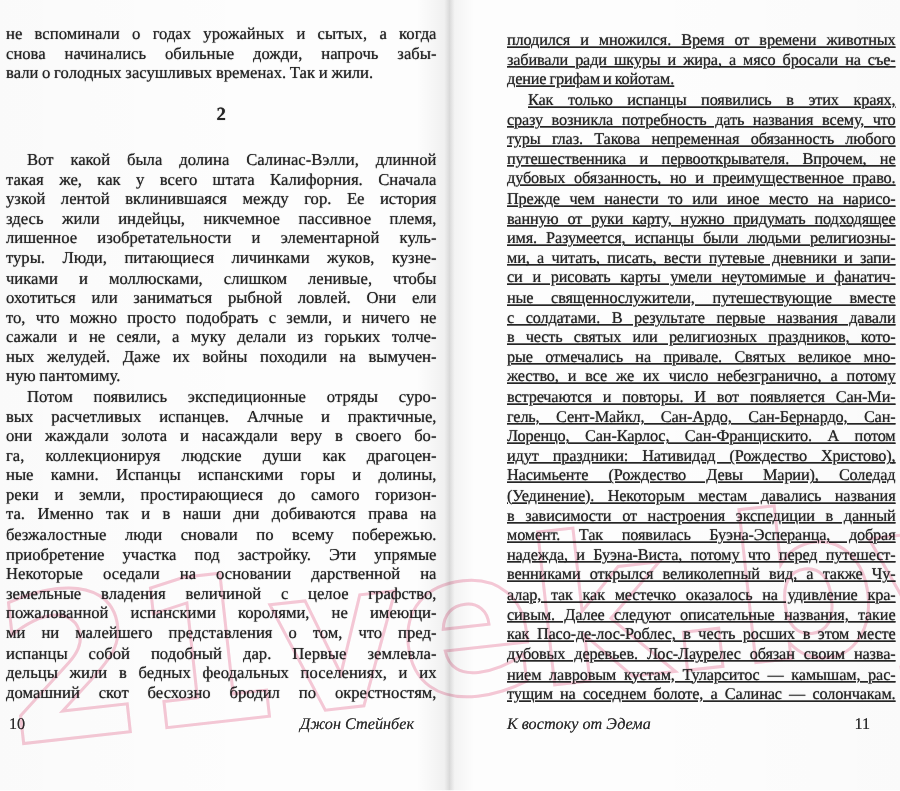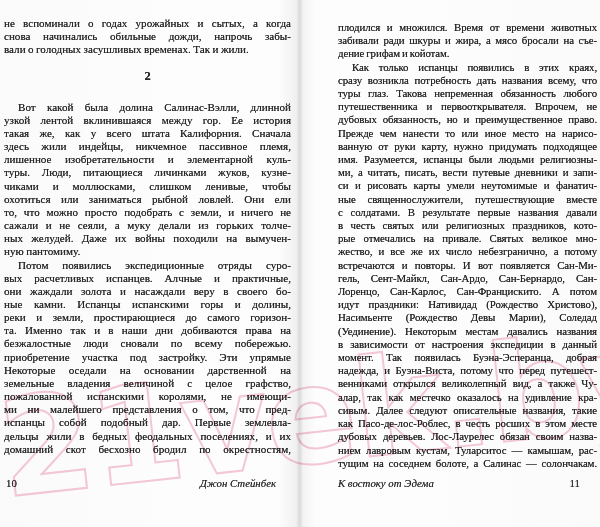--- a/index.html
+++ b/index.html
@@ -78,49 +78,50 @@
 <div class="spread">
   <div class="page-tint"></div>
   <div class="gutter"></div>
 
   <main class="page page-left" style="color: rgb(38, 38, 38);">
       <div class="line">не вспоминали о годах урожайных и сытых, а когда</div>
       <div class="line">снова начинались обильные дожди, напрочь забы-</div>
       <div class="line end">вали о голодных засушливых временах. Так и жили.</div>
       <div class="chapter-heading">2</div>
       <div class="line indent">Вот какой была долина Салинас-Вэлли, длинной</div>
+      <div class="line">такая же, как у всего штата Калифорния. Сначала</div>
       <div class="line">узкой лентой вклинившаяся между гор. Ее история</div>
-      <div class="line">такая же, как у всего штата Калифорния. Сначала</div>
       <div class="line">здесь жили индейцы, никчемное пассивное племя,</div>
       <div class="line">лишенное изобретательности и элементарной куль-</div>
       <div class="line">туры. Люди, питающиеся личинками жуков, кузне-</div>
       <div class="line">чиками и моллюсками, слишком ленивые, чтобы</div>
       <div class="line">охотиться или заниматься рыбной ловлей. Они ели</div>
       <div class="line">то, что можно просто подобрать с земли, и ничего не</div>
       <div class="line">сажали и не сеяли, а муку делали из горьких толче-</div>
       <div class="line">ных желудей. Даже их войны походили на вымучен-</div>
       <div class="line end">ную пантомиму.</div>
       <div class="line indent">Потом появились экспедиционные отряды суро-</div>
       <div class="line">вых расчетливых испанцев. Алчные и практичные,</div>
       <div class="line">они жаждали золота и насаждали веру в своего бо-</div>
+      <div class="line">га, коллекционируя людские души как драгоцен-</div>
       <div class="line">ные камни. Испанцы испанскими горы и долины,</div>
       <div class="line">реки и земли, простирающиеся до самого горизон-</div>
       <div class="line">та. Именно так и в наши дни добиваются права на</div>
       <div class="line">безжалостные люди сновали по всему побережью.</div>
       <div class="line">приобретение участка под застройку. Эти упрямые</div>
       <div class="line">Некоторые оседали на основании дарственной на</div>
       <div class="line">земельные владения величиной с целое графство,</div>
       <div class="line">пожалованной испанскими королями, не имеющи-</div>
       <div class="line">ми ни малейшего представления о том, что пред-</div>
       <div class="line">испанцы собой подобный дар. Первые землевла-</div>
       <div class="line">дельцы жили в бедных феодальных поселениях, и их</div>
       <div class="line">домашний скот бесхозно бродил по окрестностям,</div>
     </main>
 
-  <main class="page page-right" style="color: rgb(38, 38, 38);">
+  <main class="page page-right" style="color: rgb(38, 38, 38); text-decoration: underline;">
       <div class="line">плодился и множился. Время от времени животных</div>
       <div class="line">забивали ради шкуры и жира, а мясо бросали на съе-</div>
       <div class="line end">дение грифам и койотам.</div>
       <div class="line indent">Как только испанцы появились в этих краях,</div>
       <div class="line">сразу возникла потребность дать названия всему, что</div>
       <div class="line">туры глаз. Такова непременная обязанность любого</div>
       <div class="line">путешественника и первооткрывателя. Впрочем, не</div>
       <div class="line">дубовых обязанность, но и преимущественное право.</div>
       <div class="line">Прежде чем нанести то или иное место на нарисо-</div>
       <div class="line">ванную от руки карту, нужно придумать подходящее</div>

